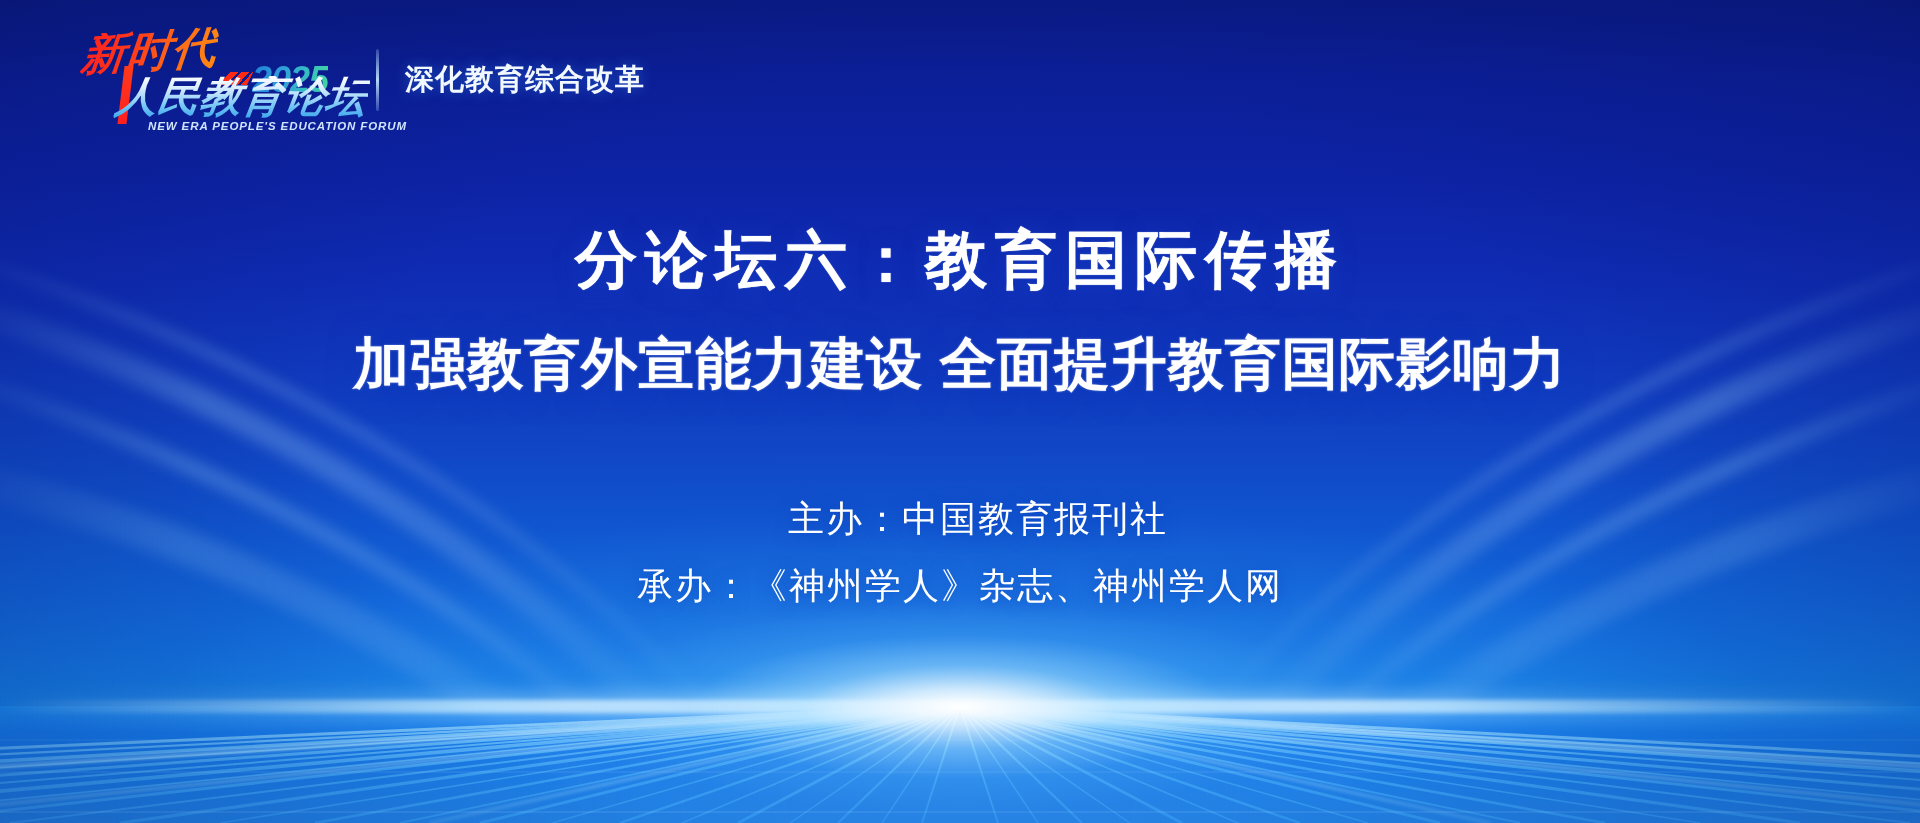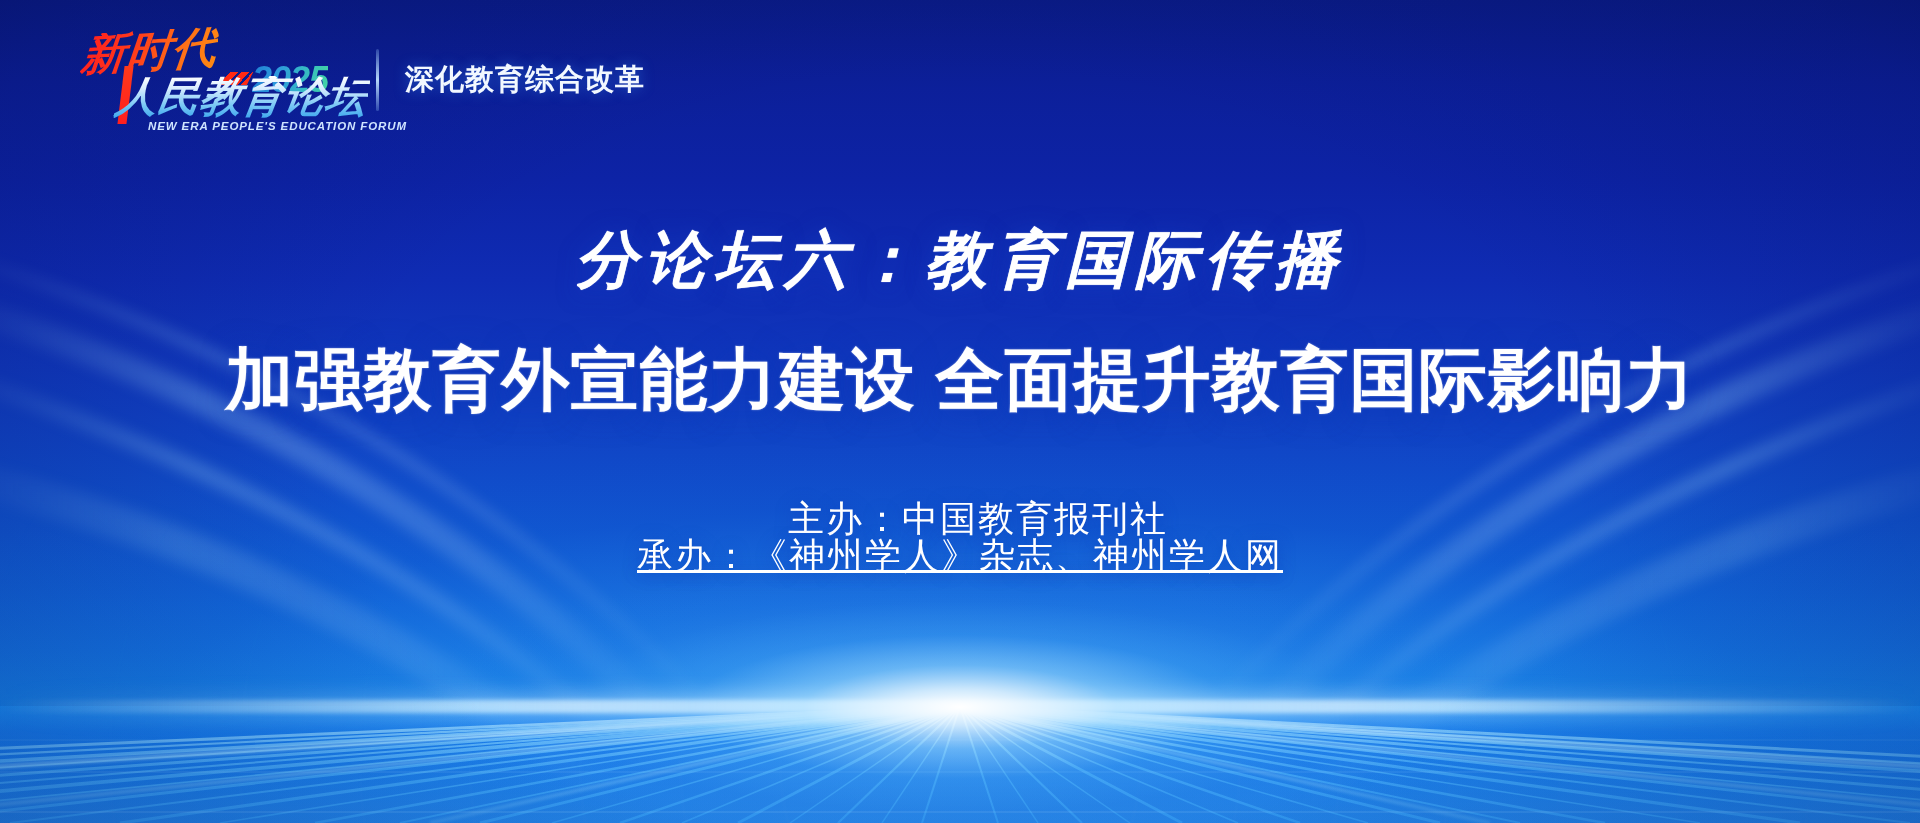--- a/index.html
+++ b/index.html
@@ -237,57 +237,56 @@
 
   
   .subtitle {
     position: absolute;
     left: 0; right: 0;
     top: 218px;
     text-align: center;
     font-family: "Liberation Serif", "DejaVu Serif", serif;
     font-size: 62px;
     font-weight: bold;
-    font-style: italic;
     letter-spacing: 8px;
     color: #ffffff;
     text-shadow:
       0 0 1px rgba(255,255,255,0.9),
       0 2px 22px rgba(20,70,200,0.55);
     white-space: nowrap;
   }
 
   
   .headline {
     position: absolute;
     left: 0; right: 0;
-    top: 335px;
+    top: 327px;
     text-align: center;
-    font-size: 68px;
+    font-size: 56px;
     font-weight: bold;
     letter-spacing: 1px;
     color: #ffffff;
     white-space: nowrap;
     text-shadow:
       0 0 2px rgba(255,255,255,0.5),
       0 3px 30px rgba(10,50,180,0.6);
   }
 
   
   .org-line {
     position: absolute;
     left: 0; right: 0;
     text-align: center;
     color: #ffffff;
     white-space: nowrap;
     font-weight: normal;
     text-shadow: 0 2px 16px rgba(10,50,180,0.55);
   }
   .org-host { top: 495px; font-size: 36px; letter-spacing: 2px; padding-left: 36px; }
-  .org-organizer { top: 532px; font-size: 36px; letter-spacing: 2px; text-decoration: underline; }
+  .org-organizer { top: 562px; font-size: 36px; letter-spacing: 2px; }
 </style>
 </head>
 <body>
 
 <div id="stage">
 
   <div class="bg-layer bg-base"></div>
 
   <svg class="bg-layer arcs" viewBox="0 0 1920 823" preserveAspectRatio="none">
     <defs>

